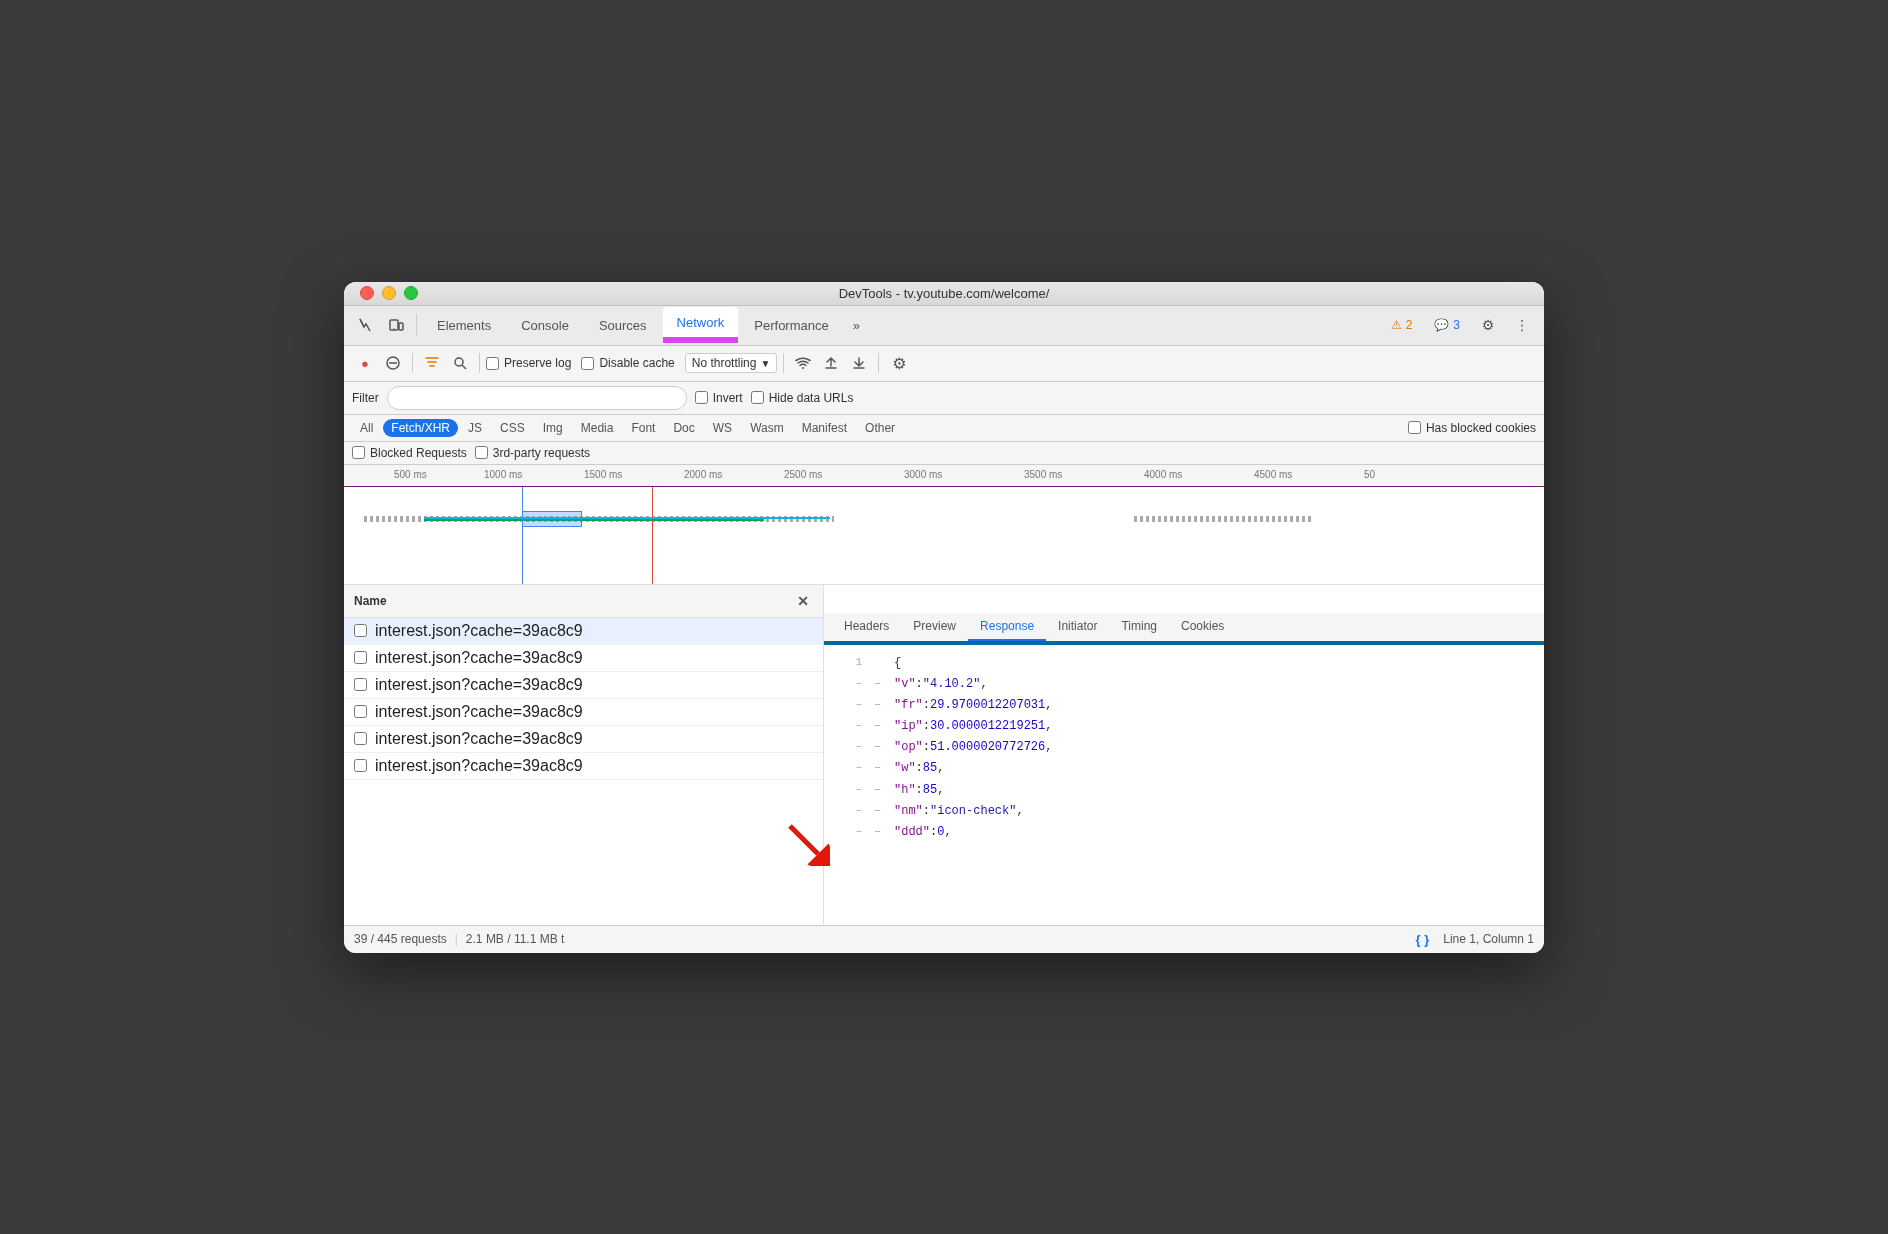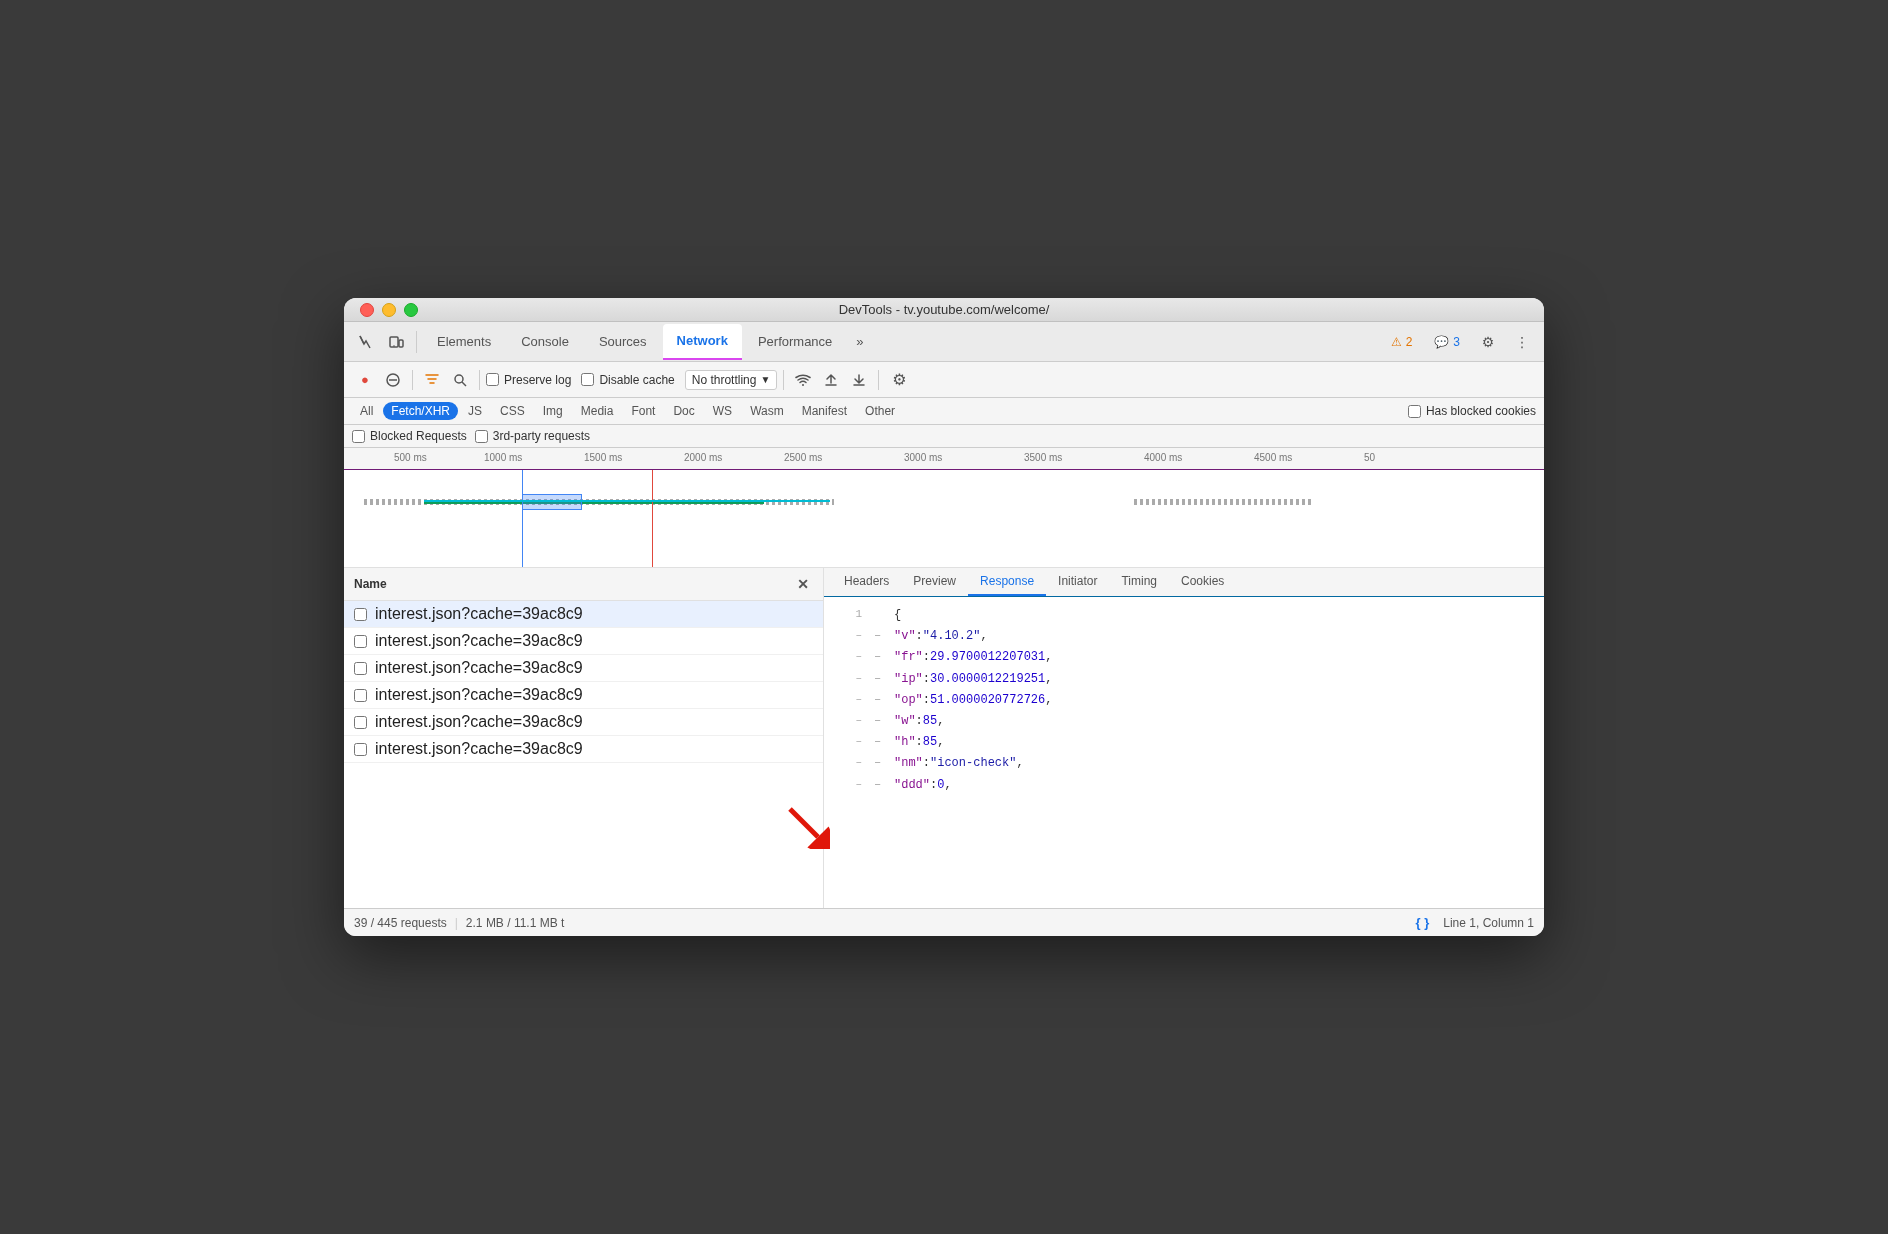--- a/index.html
+++ b/index.html
@@ -80,23 +80,23 @@
       display: flex;
       align-items: center;
       font-size: 13px;
       color: #555;
       cursor: pointer;
       border-radius: 4px 4px 0 0;
       white-space: nowrap;
     }
     .dt-tab.active {
       color: #1a73e8;
-      border-bottom: 2px solid #d946ef;
+      border-bottom: 6px solid #d946ef;
       background: #fff;
-      font-weight: 700;
+      font-weight: 400;
     }
     .dt-tab-more {
       padding: 0 8px;
       font-size: 13px;
       color: #555;
       cursor: pointer;
     }
     .dt-right-icons {
       margin-left: auto;
       display: flex;
@@ -280,23 +280,24 @@
     .request-name { font-size: 16px; color: #222; white-space: nowrap; overflow: hidden; text-overflow: ellipsis; }
     .detail-panel {
       flex: 1;
       background: #fff;
       display: flex;
       flex-direction: column;
       overflow: hidden;
     }
     .detail-tabs {
       display: flex;
-      border-bottom: 1px solid #0369a1;
+      border-bottom: 4px solid #0369a1;
       background: #f5f5f5;
       padding: 0 8px;
+      margin-top: 28px;
     }
     .detail-tab {
       padding: 6px 12px;
       font-size: 12px;
       color: #555;
       cursor: pointer;
       white-space: nowrap;
     }
     .detail-tab.active {
       color: #1a73e8;
@@ -508,20 +509,32 @@
     <div class="tb-btn">
       <svg width="14" height="14" viewBox="0 0 14 14">
           <path d="M7 2 L7 10 M3 6 L7 10 L11 6" stroke="#555" stroke-width="1.5" fill="none" stroke-linecap="round"></path>
           <path d="M2 12 L12 12" stroke="#555" stroke-width="1.5" stroke-linecap="round"></path>
         </svg>
     </div>
     <div class="tb-sep"></div>
     <div class="dt-icon-btn" style="font-size:16px">⚙</div>
   </div>
 
+  <div class="filter-bar">
+    <span style="font-size:12px;color:#333;">Filter</span>
+    <input class="filter-input" type="text" style="">
+    <label class="checkbox-label">
+      <input type="checkbox" style="">
+      <span>Invert</span>
+    </label>
+    <label class="checkbox-label">
+      <input type="checkbox" style="">
+      <span>Hide data URLs</span>
+    </label>
+  </div>
 
   <div class="type-filters">
     <button class="type-btn">All</button>
     <button class="type-btn active">Fetch/XHR</button>
     <button class="type-btn">JS</button>
     <button class="type-btn">CSS</button>
     <button class="type-btn">Img</button>
     <button class="type-btn">Media</button>
     <button class="type-btn">Font</button>
     <button class="type-btn">Doc</button>

